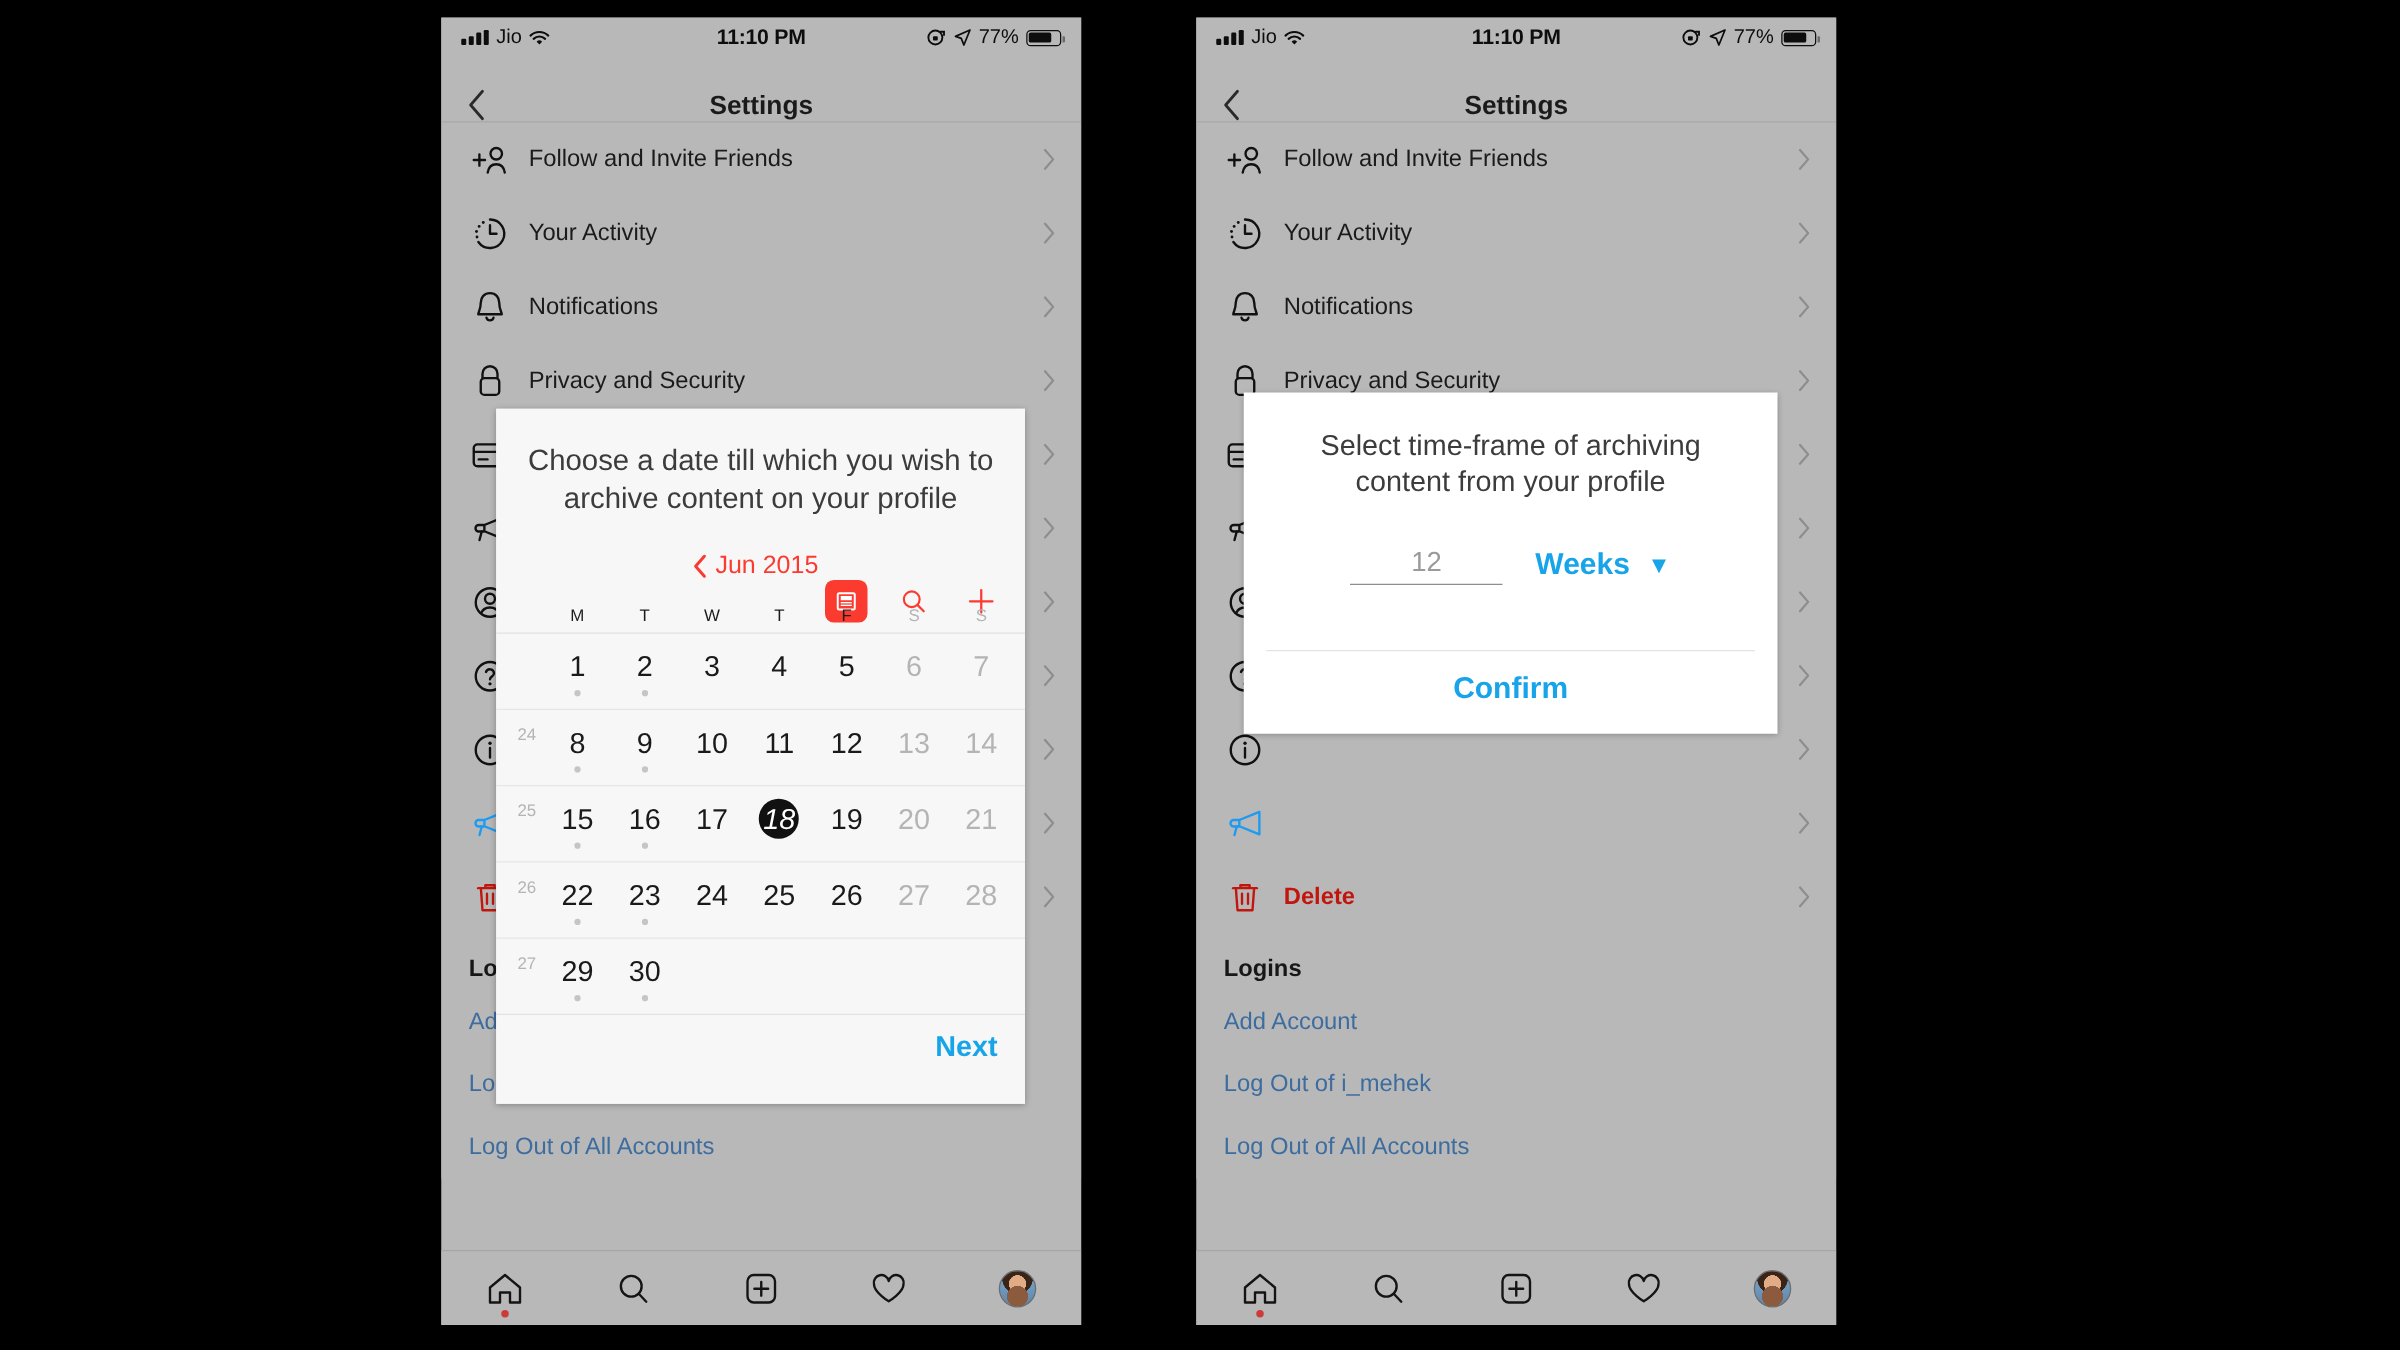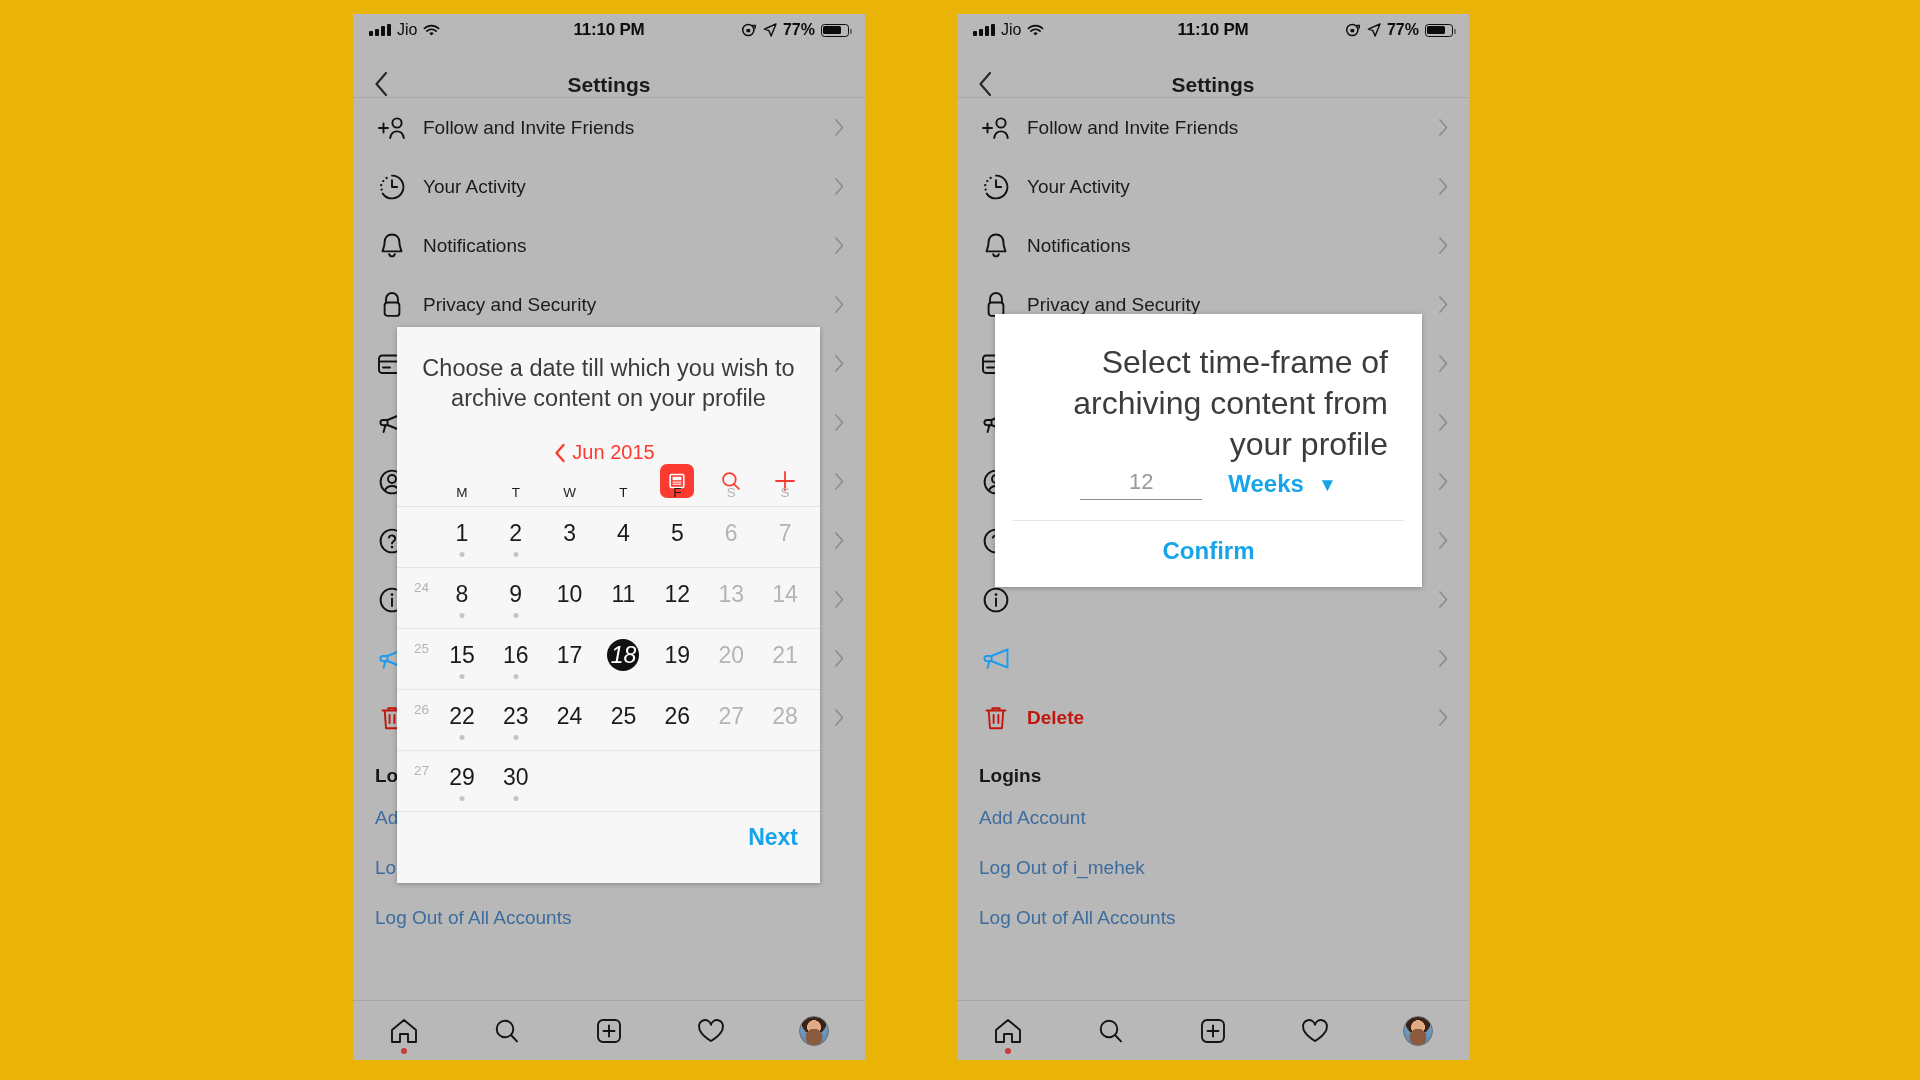--- a/index.html
+++ b/index.html
@@ -5,21 +5,21 @@
   * { margin:0; padding:0; box-sizing:border-box; }
   html,body {
     width:1920px; height:1080px;
     background:#ffffff;
     font-family:"Liberation Sans", sans-serif;
     overflow:hidden;
   }
   .stage {
     position:relative;
     width:1920px; height:1080px;
-    background:#eab308;
+    background:#000000;
   }
   .phone {
     position:absolute;
     top:14px;
     width:512px;
     height:1046px;
     background:#b8b8b8;
     overflow:hidden;
   }
   #phone-left  { left:353px; }
@@ -38,21 +38,21 @@
   .sb-left { display:flex; align-items:center; gap:6px; }
   .sb-center {
     position:absolute; left:0; right:0;
     text-align:center;
     font-size:17px; font-weight:bold;
     letter-spacing:-0.2px;
   }
   .sb-right {
     margin-left:auto;
     display:flex; align-items:center; gap:6px;
-    font-size:16px; font-weight:bold;
+    font-size:16px; font-weight:normal;
     z-index:2;
   }
   .bars { display:flex; align-items:flex-end; gap:2px; height:12px; }
   .bars i { display:block; width:4px; background:#0d0d0d; border-radius:1px; }
   .bars i:nth-child(1){height:5px;}
   .bars i:nth-child(2){height:7.5px;}
   .bars i:nth-child(3){height:10px;}
   .bars i:nth-child(4){height:12px;}
   .carrier { font-size:16px; font-weight:500; }
   .batt {
@@ -229,22 +229,22 @@
     position:absolute;
     left:38px; top:300px;
     width:427px; height:273px;
     background:#ffffff;
     box-shadow:0 1px 5px rgba(0,0,0,.28);
     pointer-events:auto;
     display:flex; flex-direction:column;
   }
   .tf-title {
     padding:28px 34px 0;
-    font-size:32px; line-height:1.28; color:#3c3c3c;
-    text-align:right;
+    font-size:23px; line-height:1.28; color:#3c3c3c;
+    text-align:center;
   }
   .tf-control {
     flex:1;
     display:flex; align-items:center; justify-content:center;
     gap:26px;
     padding-bottom:16px;
   }
   .tf-input {
     width:122px;
     border-bottom:1.6px solid #8e8e8e;

